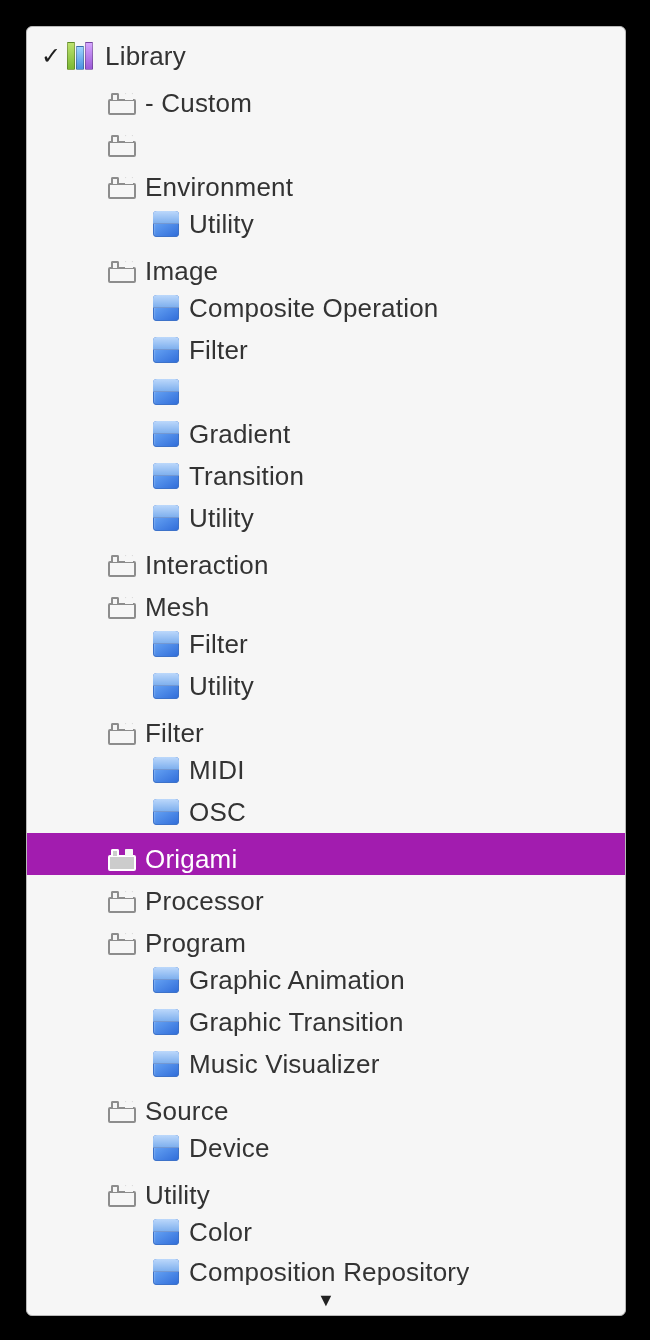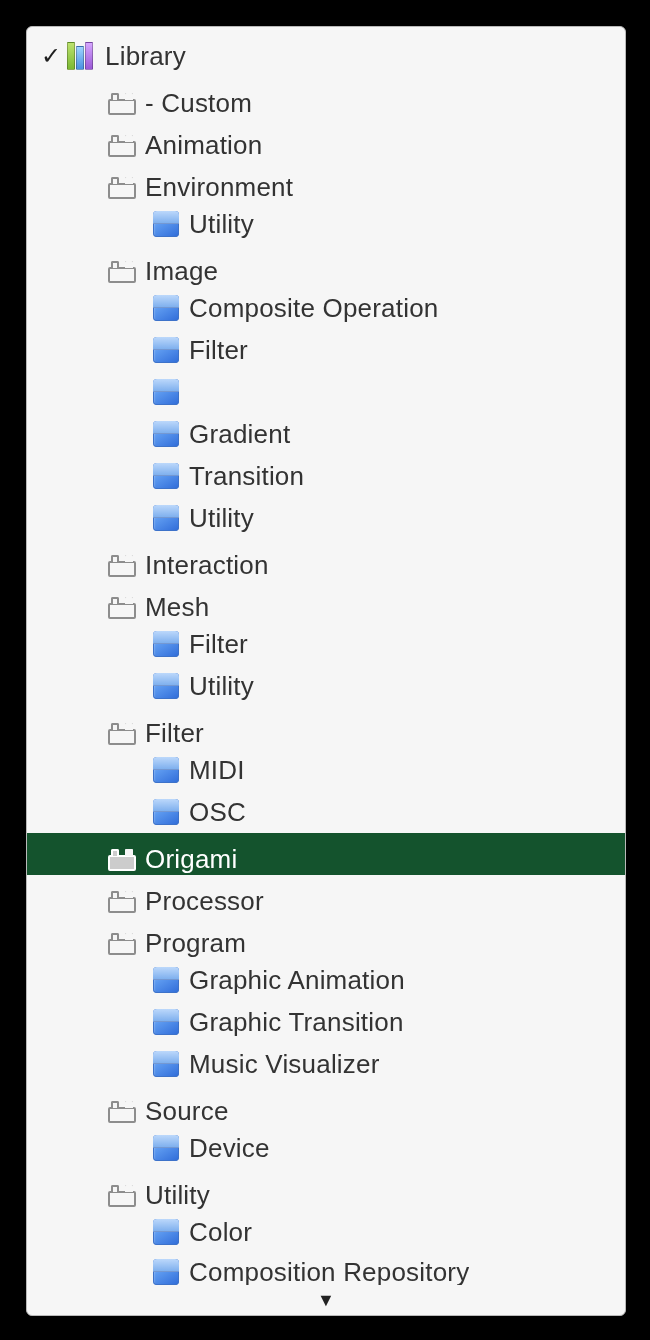--- a/index.html
+++ b/index.html
@@ -53,21 +53,21 @@
     margin-right: 8px;
     display: flex;
     align-items: center;
     justify-content: center;
     flex-shrink: 0;
   }
   .label {
     letter-spacing: 0.2px;
   }
   .row.selected {
-    background: #14532d;
+    background: #a21caf;
   }
   .row.selected .label {
     color: #ffffff;
   }
   .row.last {
     height: 36px;
     align-items: flex-start;
     padding-top: 4px;
   }
   .row.last .label{
@@ -201,21 +201,20 @@
             </span>
           </span>
           <span class="label">- Custom</span>
         </div>
         <div class="row depth1">
           <span class="icon">
             <span class="brick-outline">
               <span class="stud2"></span>
             </span>
           </span>
-          <span class="label">Animation</span>
         </div>
         <div class="row depth1">
           <span class="icon">
             <span class="brick-outline">
               <span class="stud2"></span>
             </span>
           </span>
           <span class="label">Environment</span>
         </div>
         <div class="row depth2">

